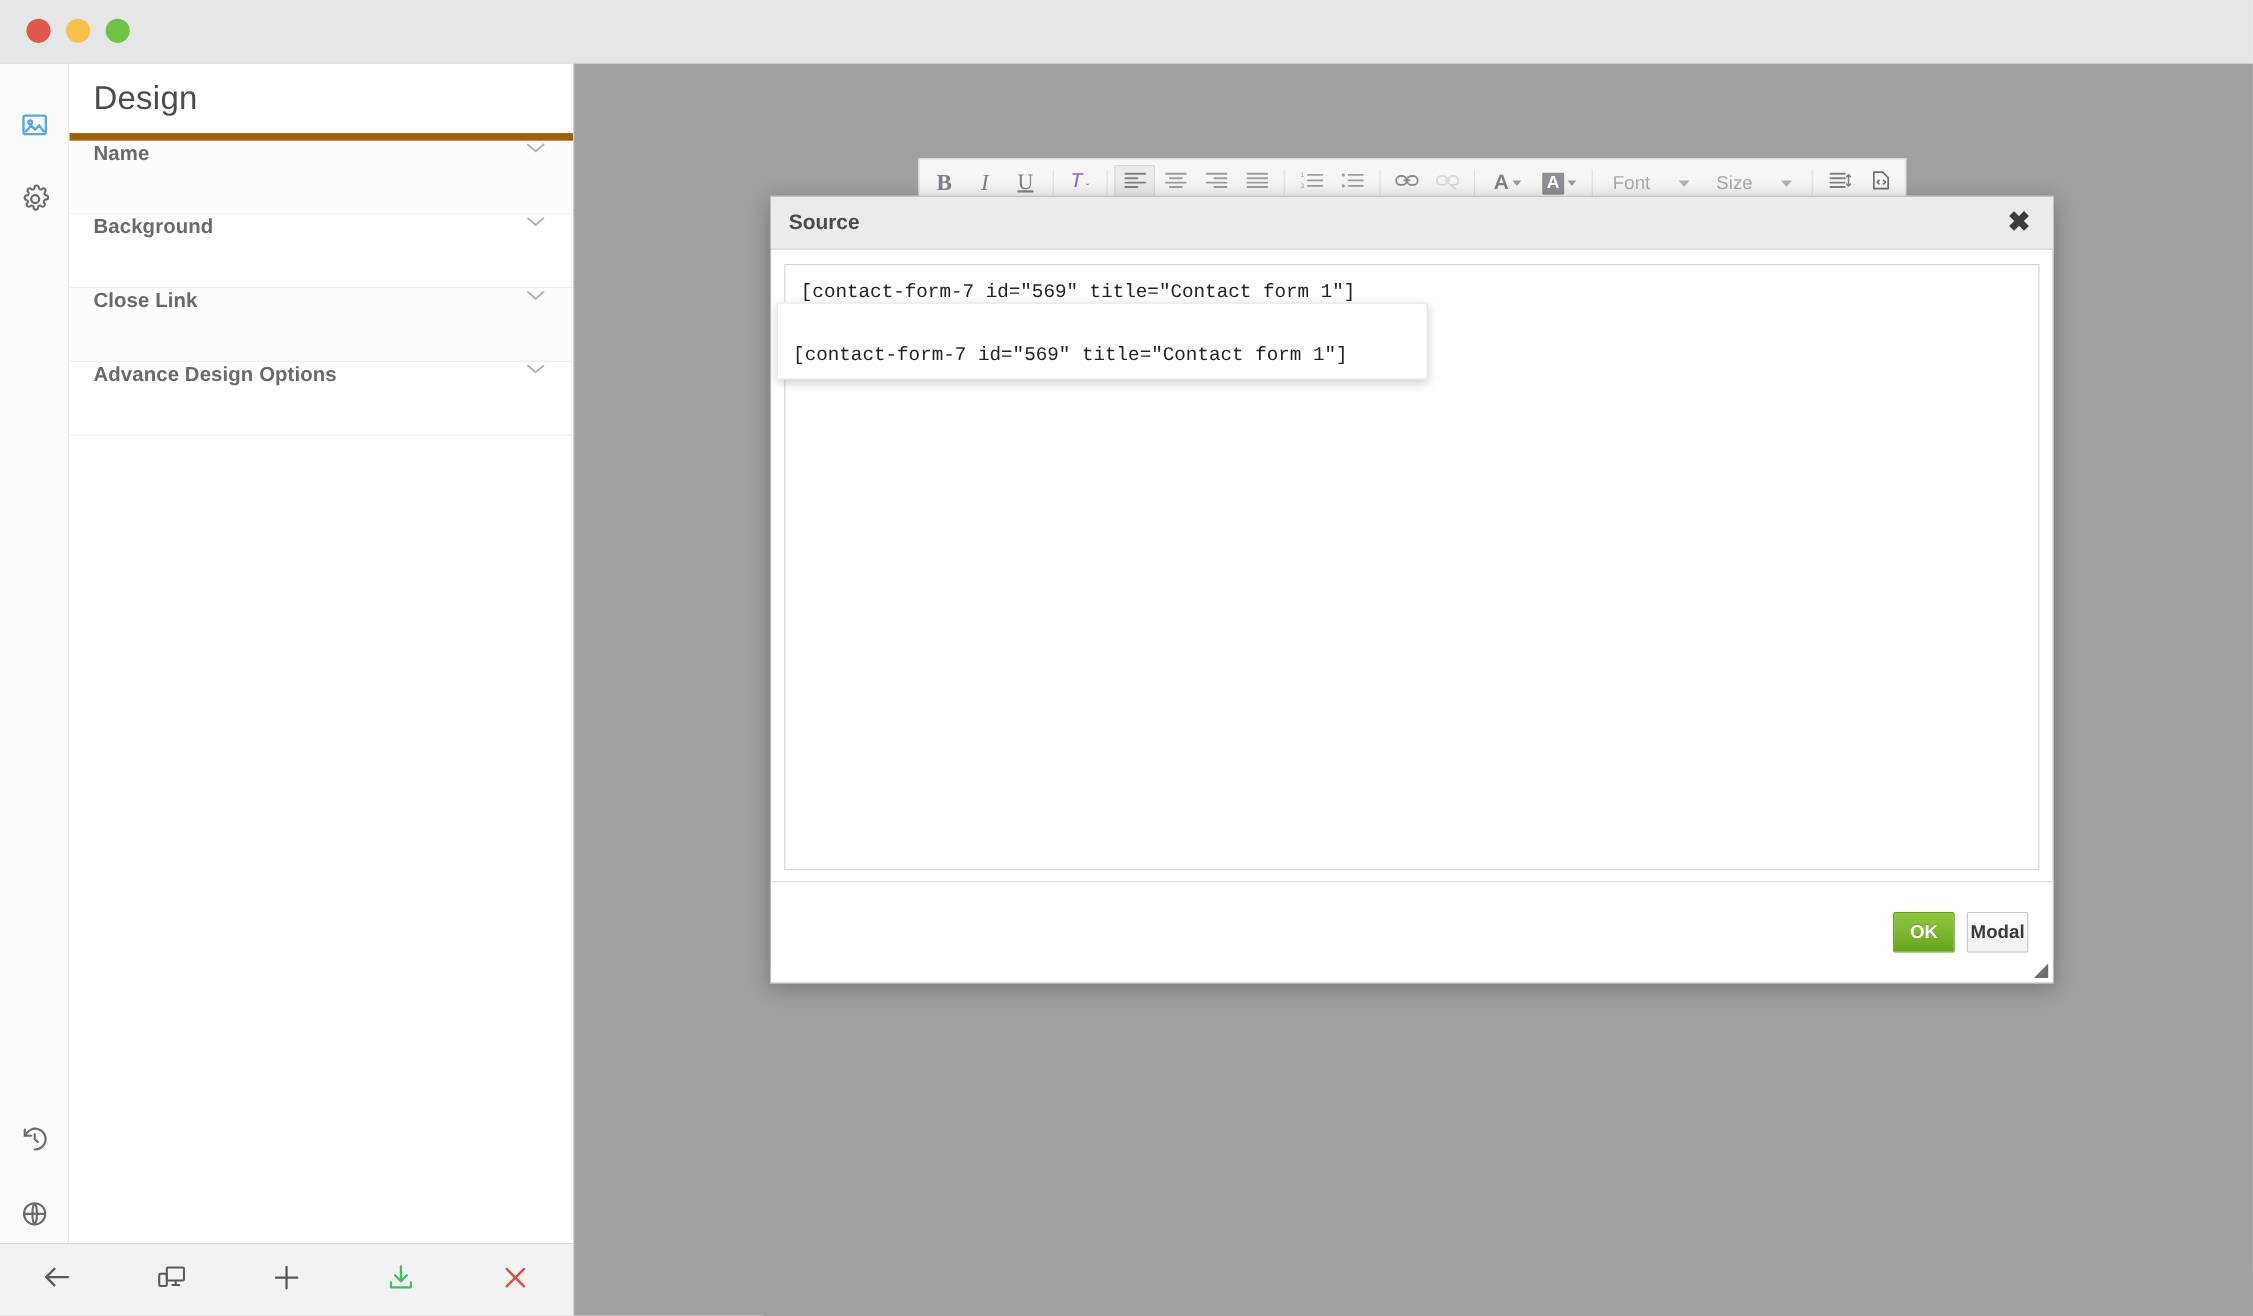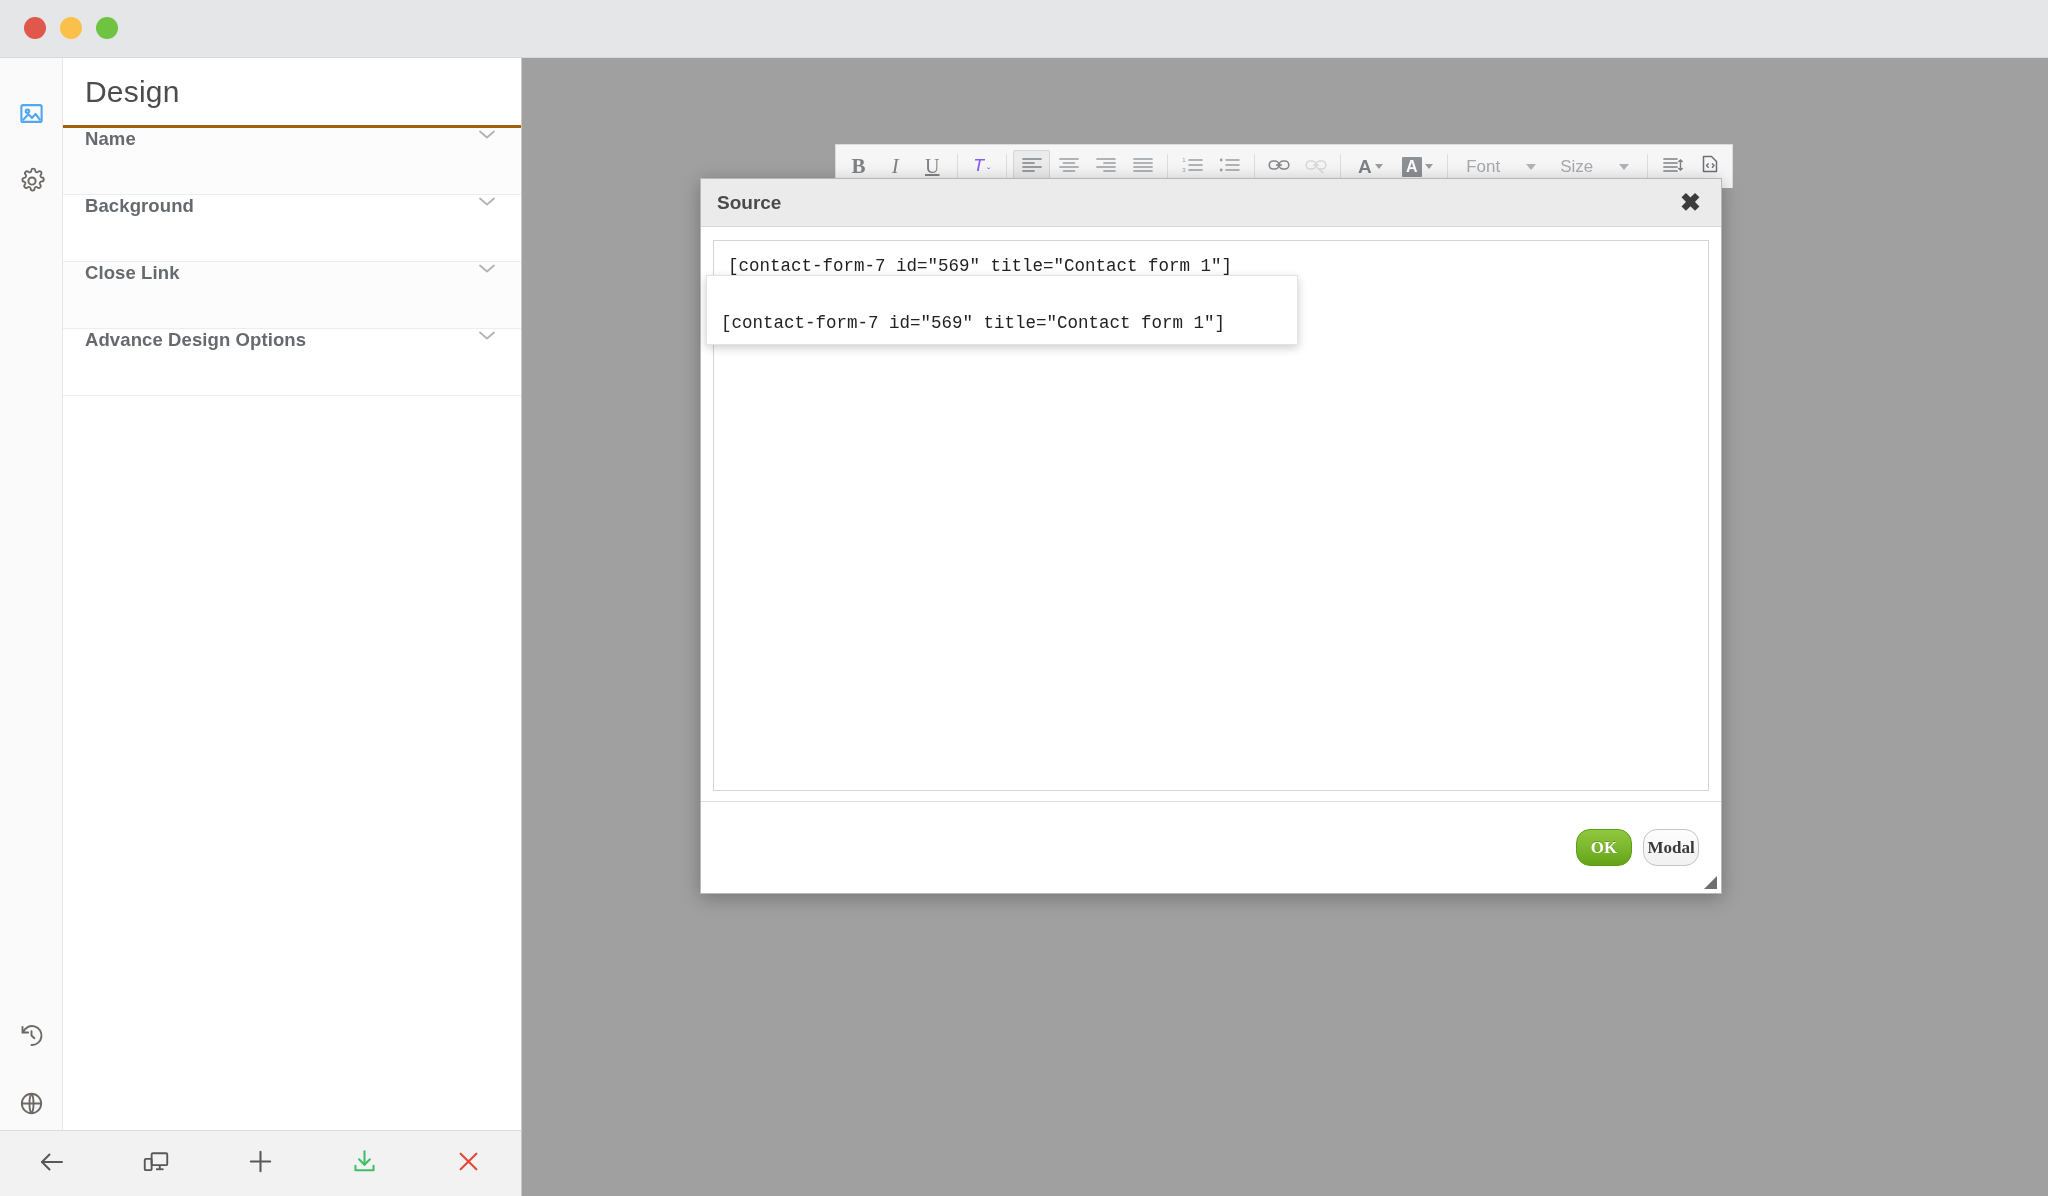--- a/index.html
+++ b/index.html
@@ -76,21 +76,21 @@
     overflow: hidden;
   }
   .panel-title {
     height: 70px;
     display: flex;
     align-items: center;
     padding: 0 0 0 22px;
     font-size: 30px;
     font-weight: 400;
     color: #4c4c4c;
-    border-bottom: 3px solid #a16207;
+    border-bottom: 7px solid #a16207;
     box-sizing: border-box;
     letter-spacing: .2px;
   }
   .accordion-row {
     height: 67px;
     display: flex;
     align-items: flex-start;
     justify-content: space-between;
     padding: 0 24px 0 22px;
     border-bottom: 1px solid #ededed;
@@ -194,21 +194,21 @@
     border-left: 4px solid transparent;
     border-right: 4px solid transparent;
     border-top: 5px solid #9a9da1;
     margin-left: 3px;
   }
 
   
   .modal {
     position: absolute;
     left: 700px; top: 178px;
-    width: 1022px; height: 716px;
+    width: 1167px; height: 716px;
     background: #ffffff;
     border: 1px solid #b8b8b8;
     box-sizing: border-box;
     box-shadow: 0 4px 18px rgba(0,0,0,.28);
     z-index: 20;
   }
   .modal-header {
     height: 48px;
     background: #ebebeb;
     border-bottom: 1px solid #d6d6d6;
@@ -287,27 +287,27 @@
     padding: 0 22px 0 0;
     gap: 11px;
     background: #ffffff;
   }
   .btn {
     min-width: 56px;
     height: 37px;
     padding: 0 0;
     font-size: 17px;
     font-weight: 700;
-    border-radius: 14px;
+    border-radius: 2px;
     cursor: pointer;
     display: inline-flex;
     align-items: center;
     justify-content: center;
     box-sizing: border-box;
-    font-family: Liberation Serif, serif;
+    font-family: Liberation Sans, sans-serif;
   }
   .btn-ok {
     background: linear-gradient(to bottom, #8fc73e 0%, #7cb82f 50%, #63a216 100%);
     border: 1px solid #5e9d16;
     color: #ffffff;
     text-shadow: 0 -1px 0 rgba(0,0,0,.22);
   }
   .btn-cancel {
     background: linear-gradient(to bottom, #fdfdfd 0%, #f1f1f1 100%);
     border: 1px solid #c4c4c4;

